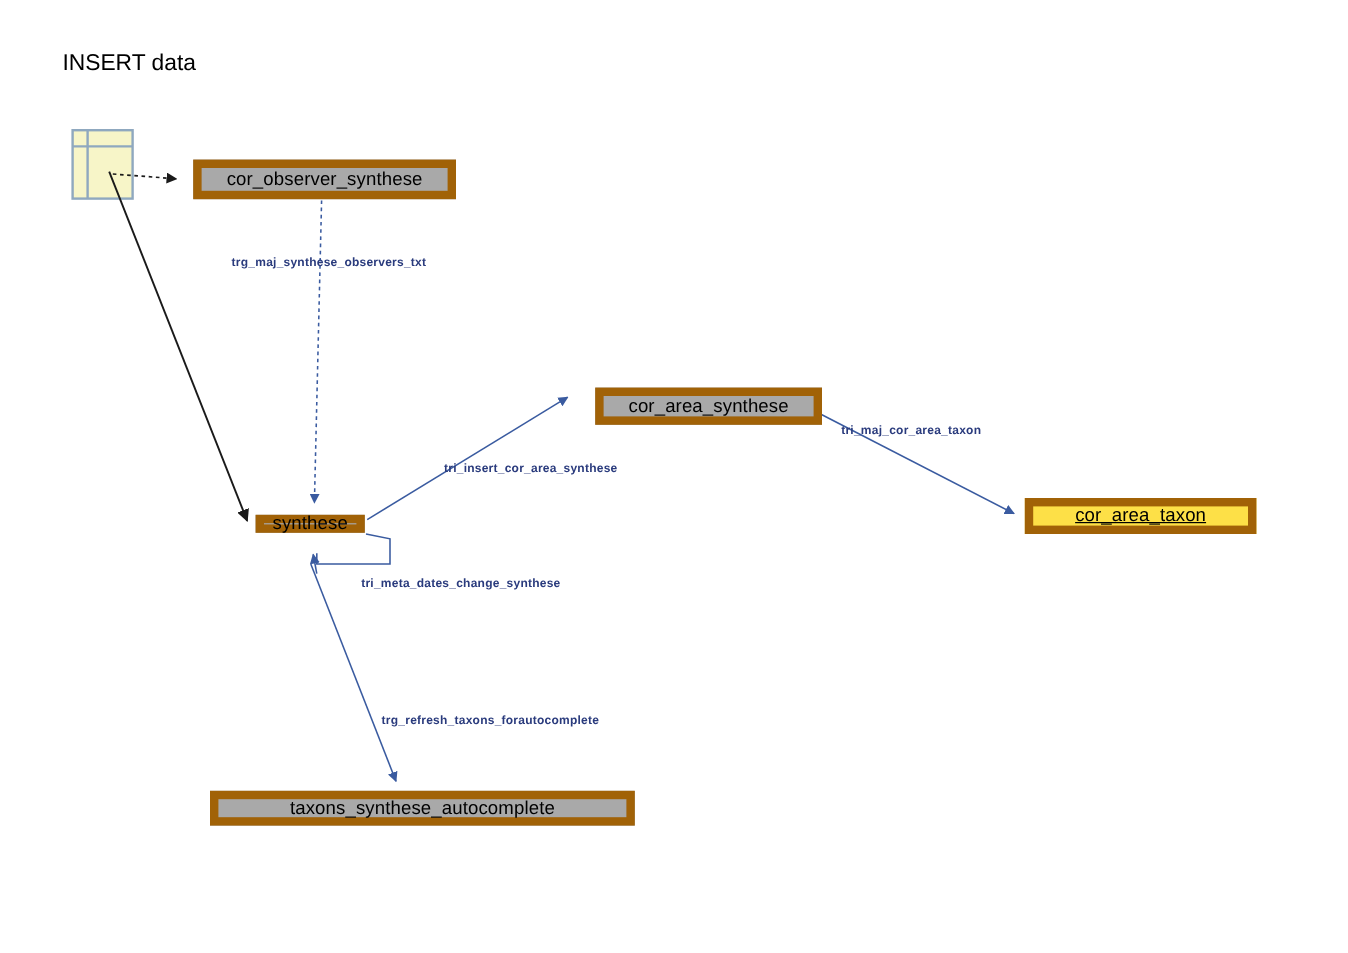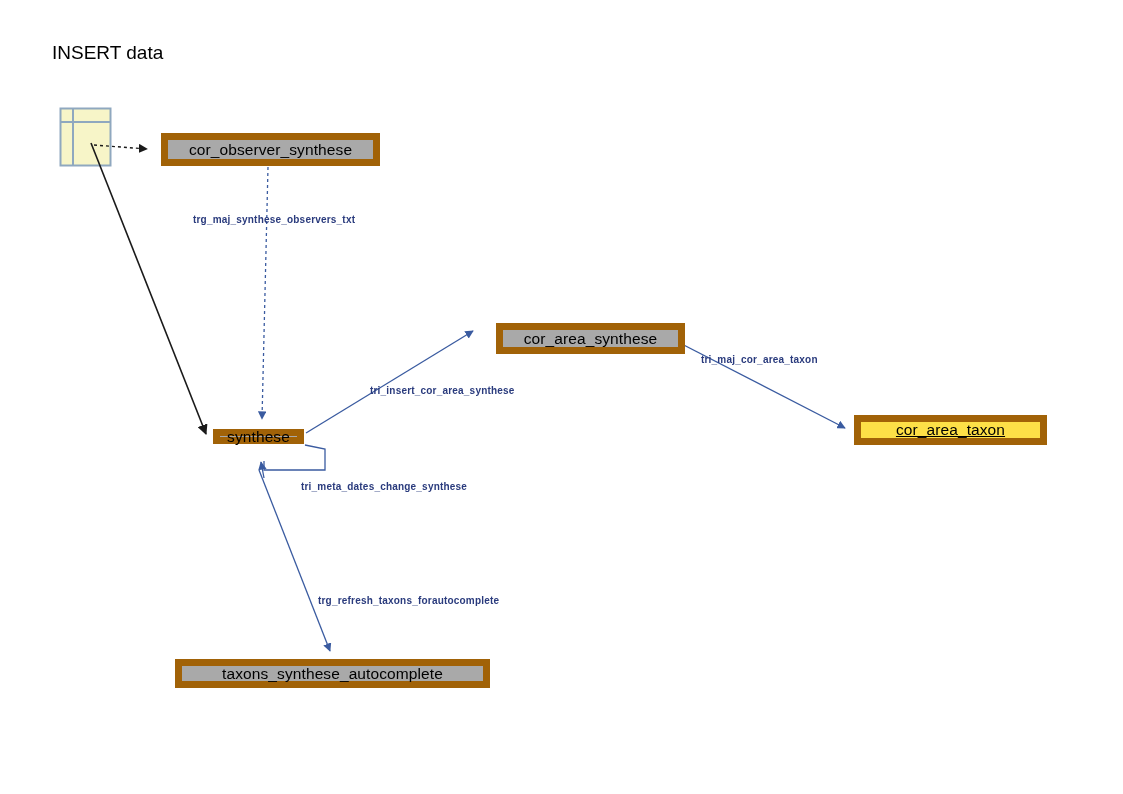--- a/index.html
+++ b/index.html
@@ -131,21 +131,21 @@
   </div>
 
   <div class="node light" style="left:854px; top:415px; width:193px; height:30px;">
     <span>cor_area_taxon</span>
   </div>
 
   <div class="node" style="left:213px; top:429px; width:91px; height:15px;">
     <span>synthese</span>
   </div>
 
-  <div class="node" style="left:175px; top:659px; width:315px; height:29px;">
+  <div class="node" style="left:175px; top:659px; width:354px; height:29px;">
     <span>taxons_synthese_autocomplete</span>
   </div>
 
   <div class="edge-label" style="left:193px; top:214px;">trg_maj_synthese_observers_txt</div>
 
   <div class="edge-label" style="left:370px; top:385px;">tri_insert_cor_area_synthese</div>
 
   <div class="edge-label" style="left:701px; top:354px;">tri_maj_cor_area_taxon</div>
 
   <div class="edge-label" style="left:301px; top:481px;">tri_meta_dates_change_synthese</div>

